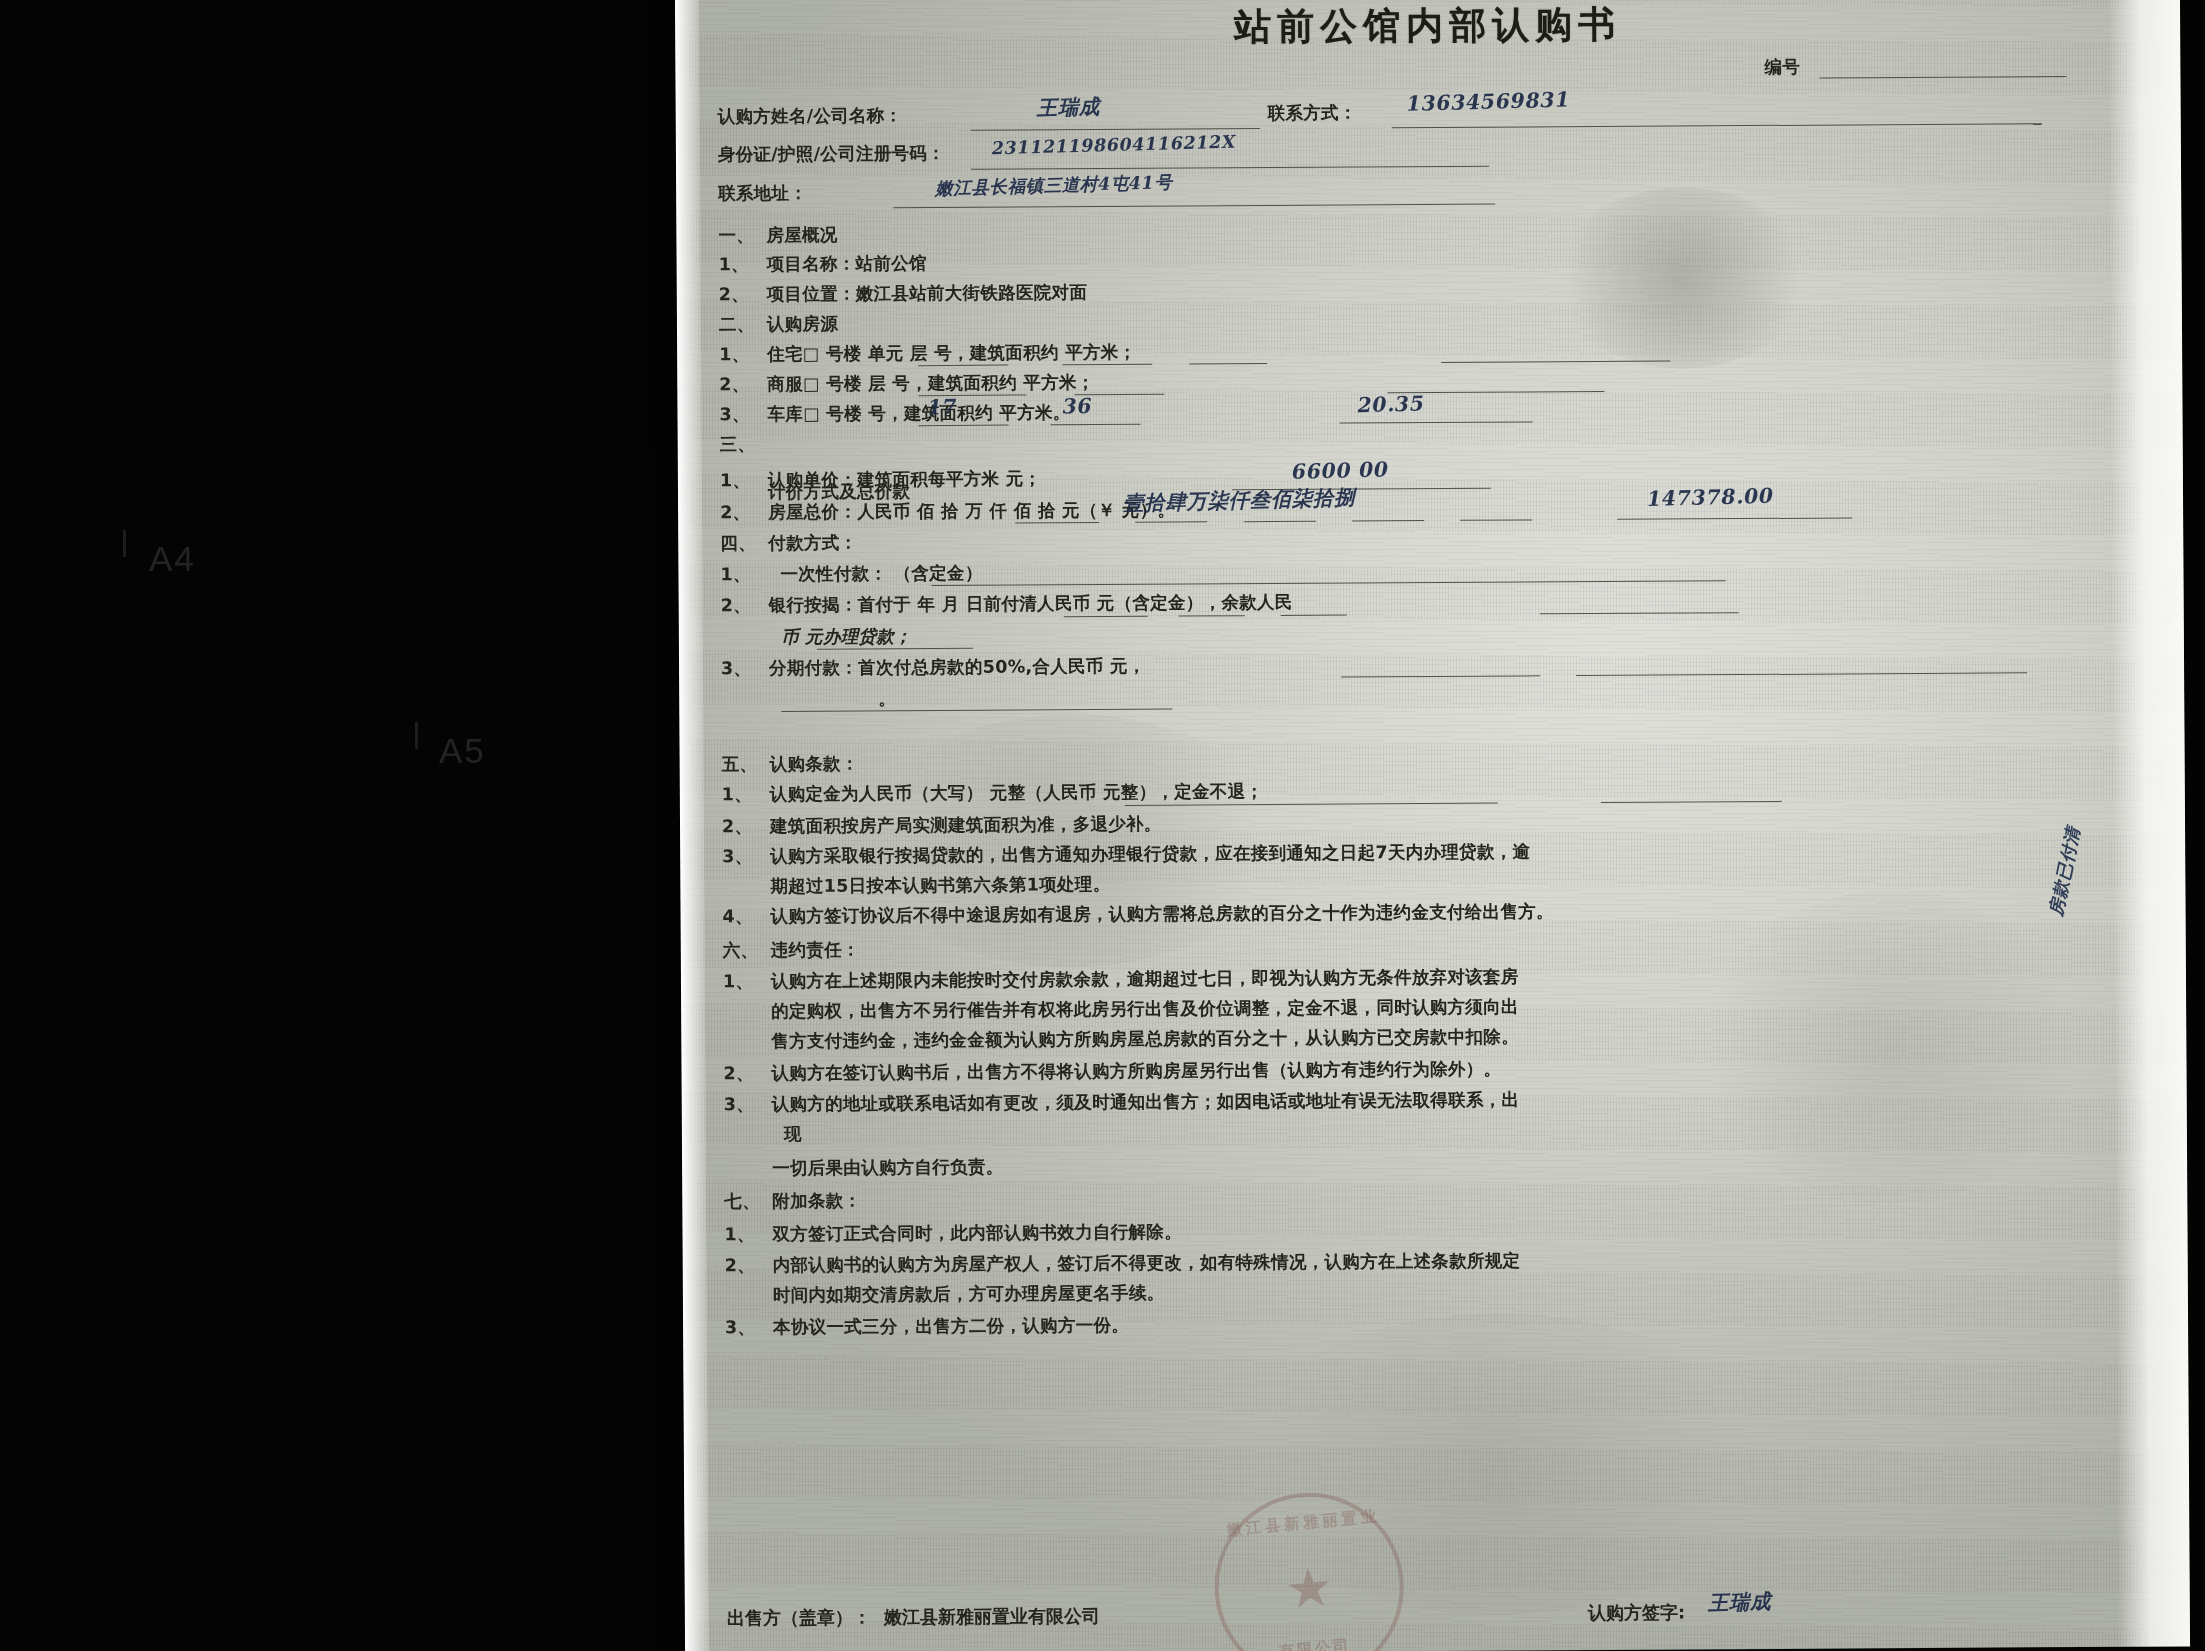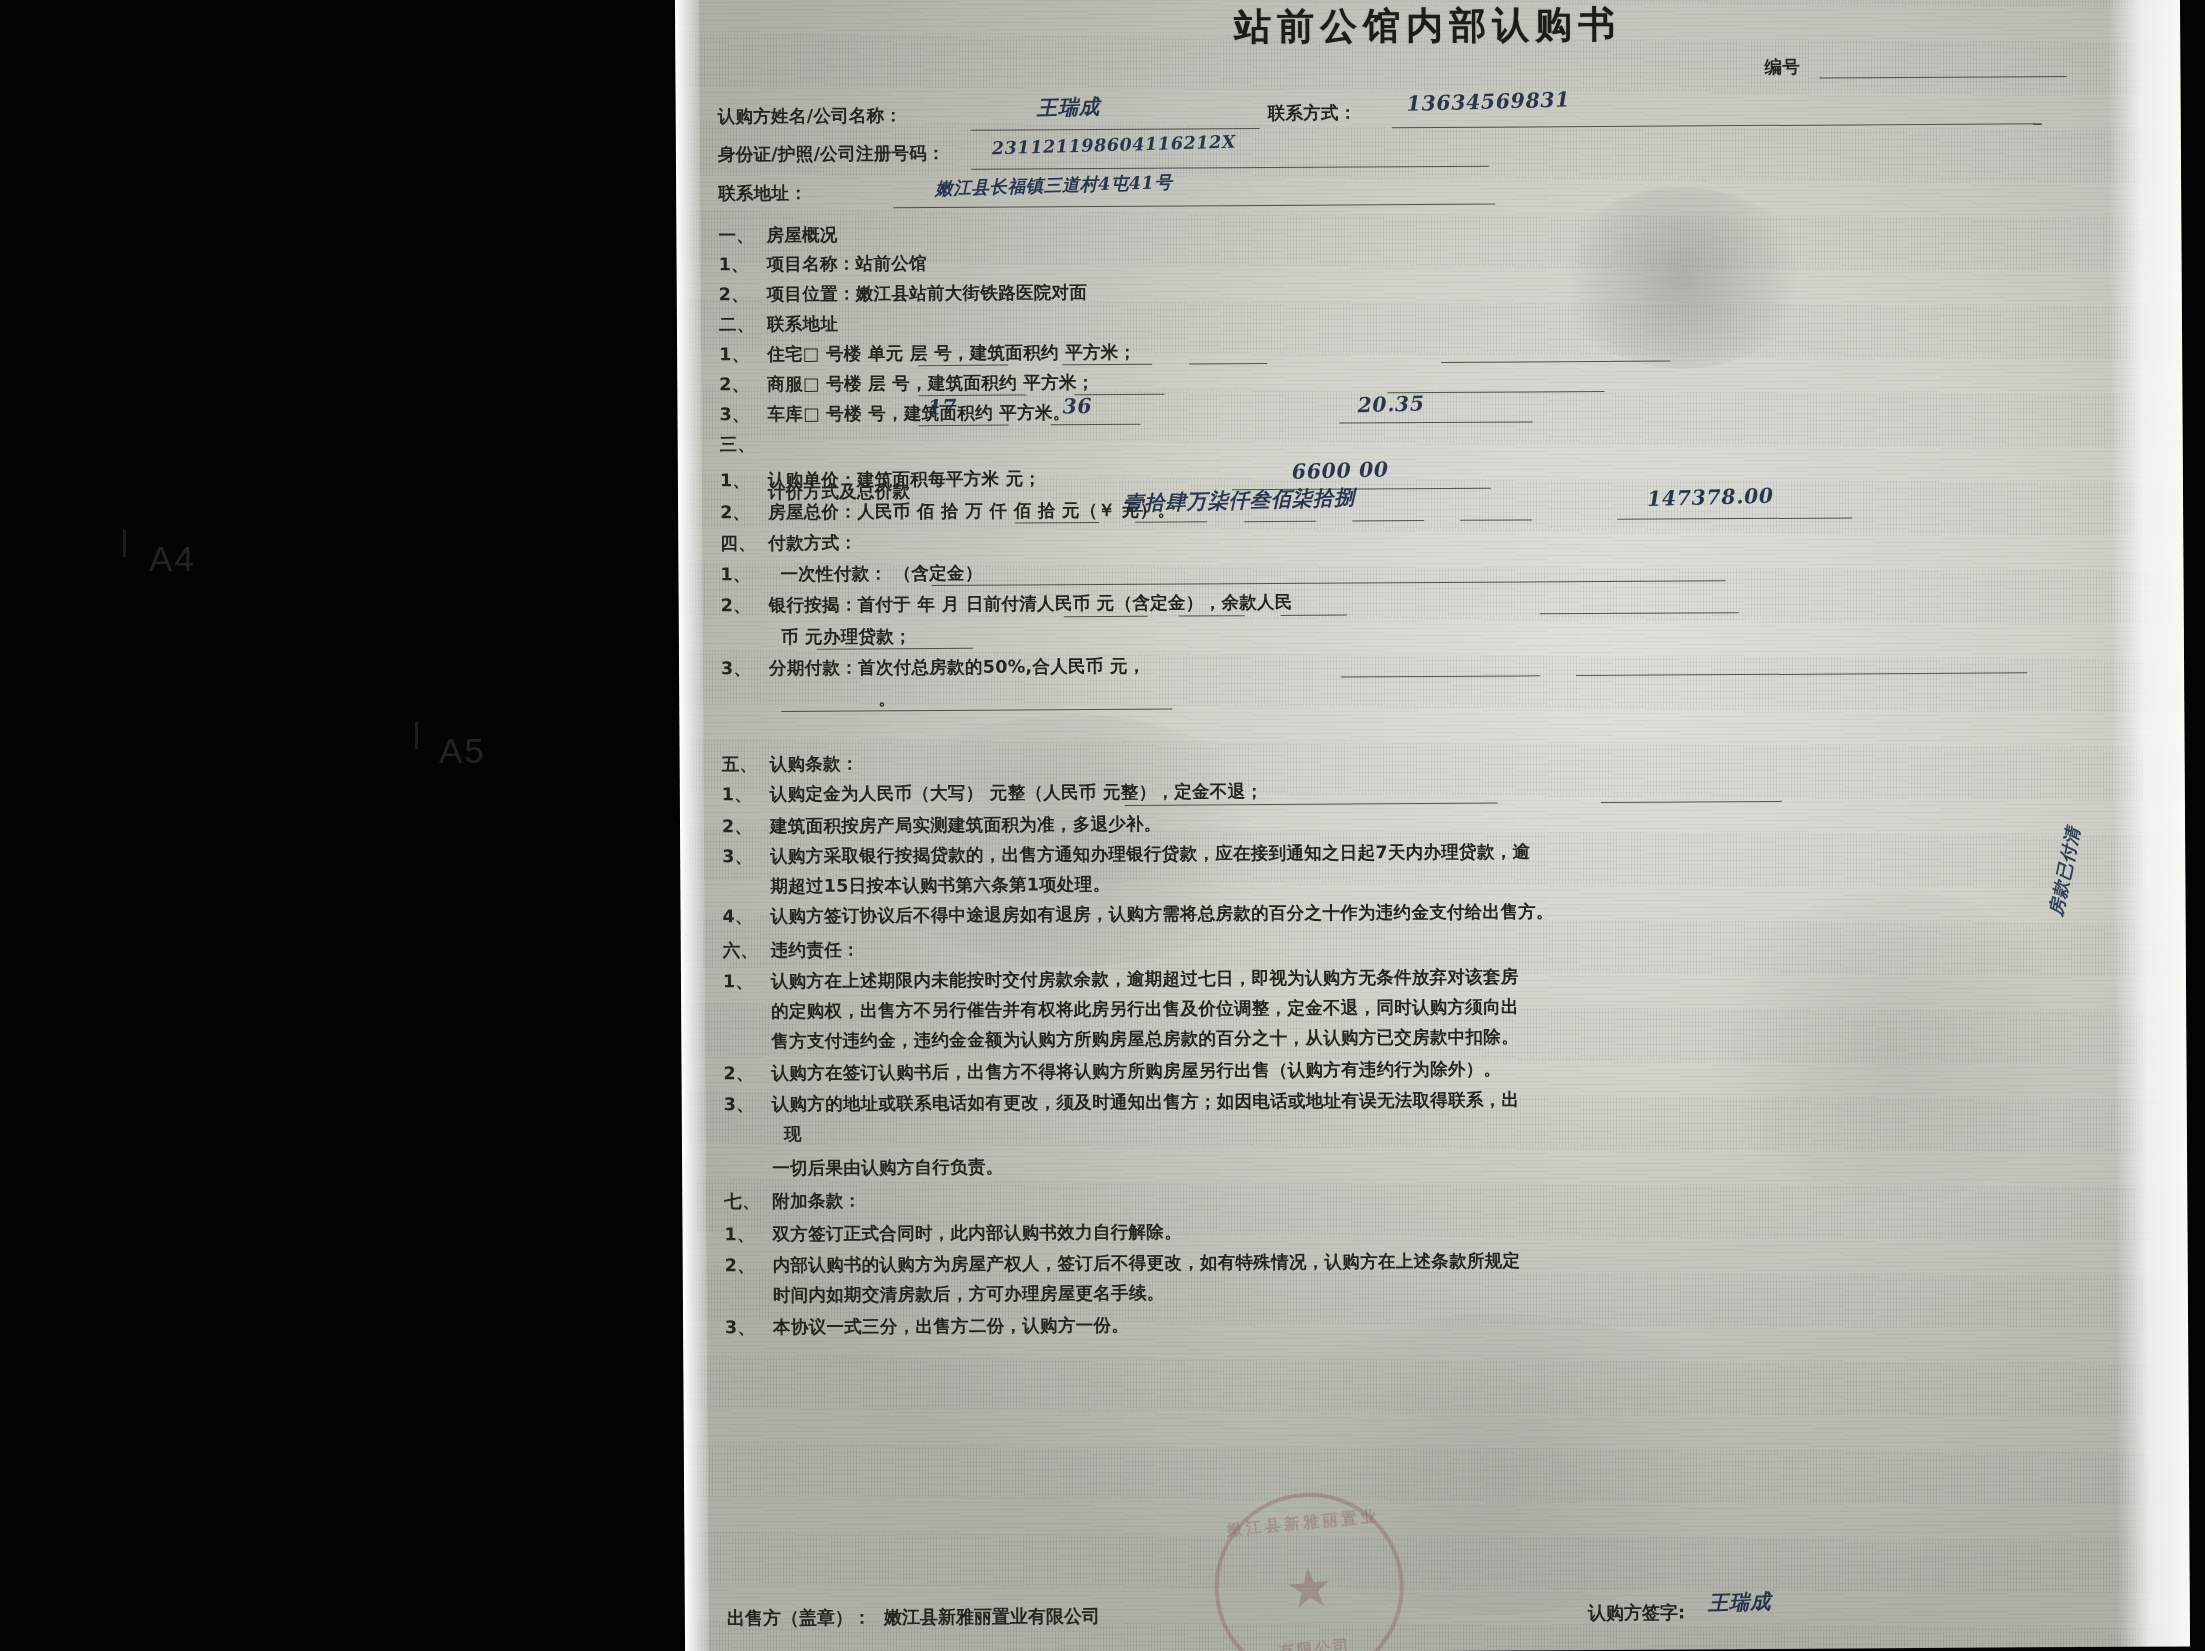--- a/index.html
+++ b/index.html
@@ -212,21 +212,21 @@
       <div class="ln" style="left:42px; top:229px;">一、</div>
       <div class="ln" style="left:90px; top:229px;">房屋概况</div>
 
       <div class="ln" style="left:42px; top:258px;">1、</div>
       <div class="ln" style="left:90px; top:258px;">项目名称：站前公馆</div>
 
       <div class="ln" style="left:42px; top:288px;">2、</div>
       <div class="ln" style="left:90px; top:288px;">项目位置：嫩江县站前大街铁路医院对面</div>
 
       <div class="ln" style="left:42px; top:318px;">二、</div>
-      <div class="ln" style="left:90px; top:318px;">联系地址</div>
+      <div class="ln" style="left:90px; top:318px;">认购房源</div>
 
       <div class="ln" style="left:42px; top:348px;">1、</div>
       <div class="ln" style="left:90px; top:348px;">住宅□      号楼      单元      层      号，建筑面积约            平方米；</div>
       <div class="rule" style="left:241px; top:372px; width:90px;"></div>
       <div class="rule" style="left:385px; top:372px; width:90px;"></div>
       <div class="rule" style="left:512px; top:372px; width:78px;"></div>
       <div class="rule" style="left:764px; top:372px; width:229px;"></div>
 
       <div class="ln" style="left:42px; top:378px;">2、</div>
       <div class="ln" style="left:90px; top:378px;">商服□      号楼      层      号，建筑面积约            平方米；</div>
@@ -269,21 +269,21 @@
       <div class="ln" style="left:102px; top:568px;">一次性付款：                                                      （含定金）</div>
       <div class="rule" style="left:253px; top:592px; width:794px;"></div>
 
       <div class="ln" style="left:42px; top:599px;">2、</div>
       <div class="ln" style="left:90px; top:599px;">银行按揭：首付于      年      月      日前付清人民币            元（含定金），余款人民</div>
       <div class="rule" style="left:385px; top:624px; width:84px;"></div>
       <div class="rule" style="left:500px; top:624px; width:66px;"></div>
       <div class="rule" style="left:602px; top:624px; width:66px;"></div>
       <div class="rule" style="left:861px; top:624px; width:199px;"></div>
 
-      <div class="ln" style="left:102px; top:631px;">币            元办理贷款；</div>
+      <div class="ln" style="left:102px; top:631px;font-style:italic;">币            元办理贷款；</div>
       <div class="rule" style="left:138px; top:655px; width:156px;"></div>
 
       <div class="ln" style="left:42px; top:662px;">3、</div>
       <div class="ln" style="left:90px; top:662px;">分期付款：首次付总房款的50%,合人民币            元，</div>
       <div class="rule" style="left:662px; top:686px; width:199px;"></div>
       <div class="rule" style="left:897px; top:686px; width:451px;"></div>
 
       <div class="ln" style="left:199px; top:693px;">。</div>
       <div class="rule" style="left:102px; top:717px; width:391px;"></div>
 

